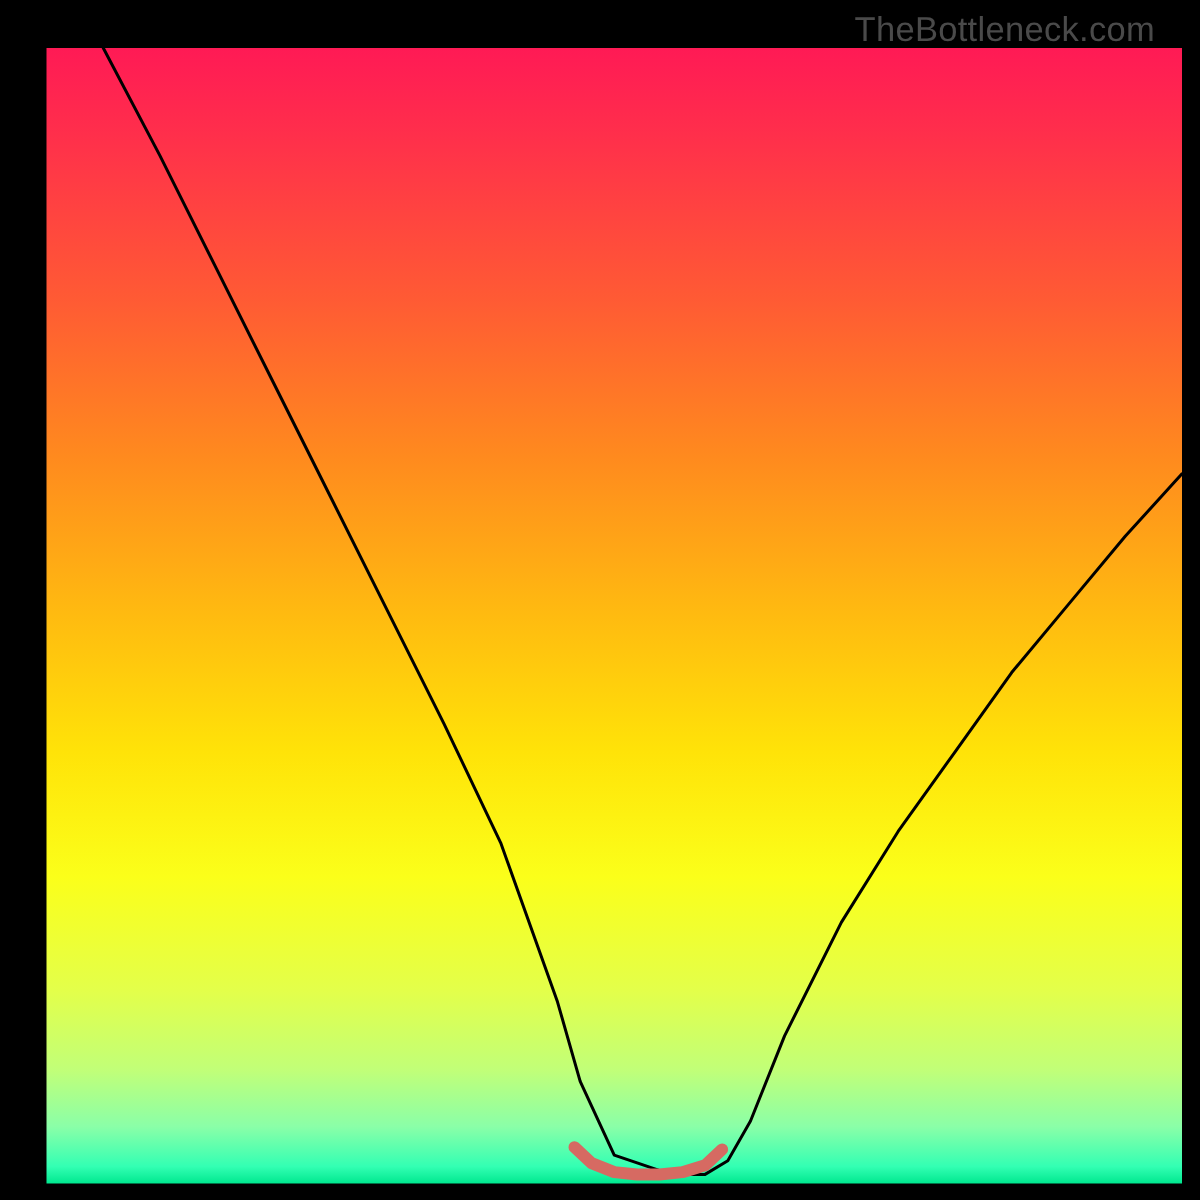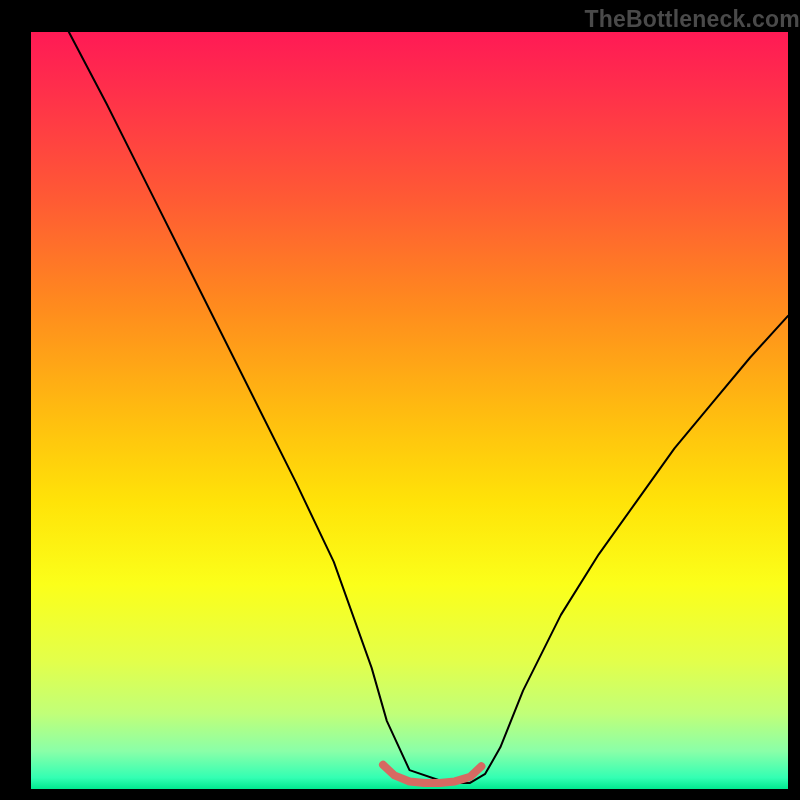--- a/index.html
+++ b/index.html
@@ -14,24 +14,24 @@
   .canvas-wrap {
     position: absolute;
     top: 0;
     left: 0;
     width: 800px;
     height: 800px;
   }
   .watermark {
     position: absolute;
     top: 6px;
-    right: 0;
+    right: 30px;
     color: #4a4a4a;
     font-size: 23px;
-    font-weight: 700;
+    font-weight: 400;
     letter-spacing: 0.2px;
   }
 </style>
 </head>
 <body>
 
 <div class="canvas-wrap">
   <svg id="chart-svg" width="800" height="800" viewBox="0 0 800 800">
       <defs>
         <linearGradient id="bg-grad" x1="0" y1="0" x2="0" y2="1">

